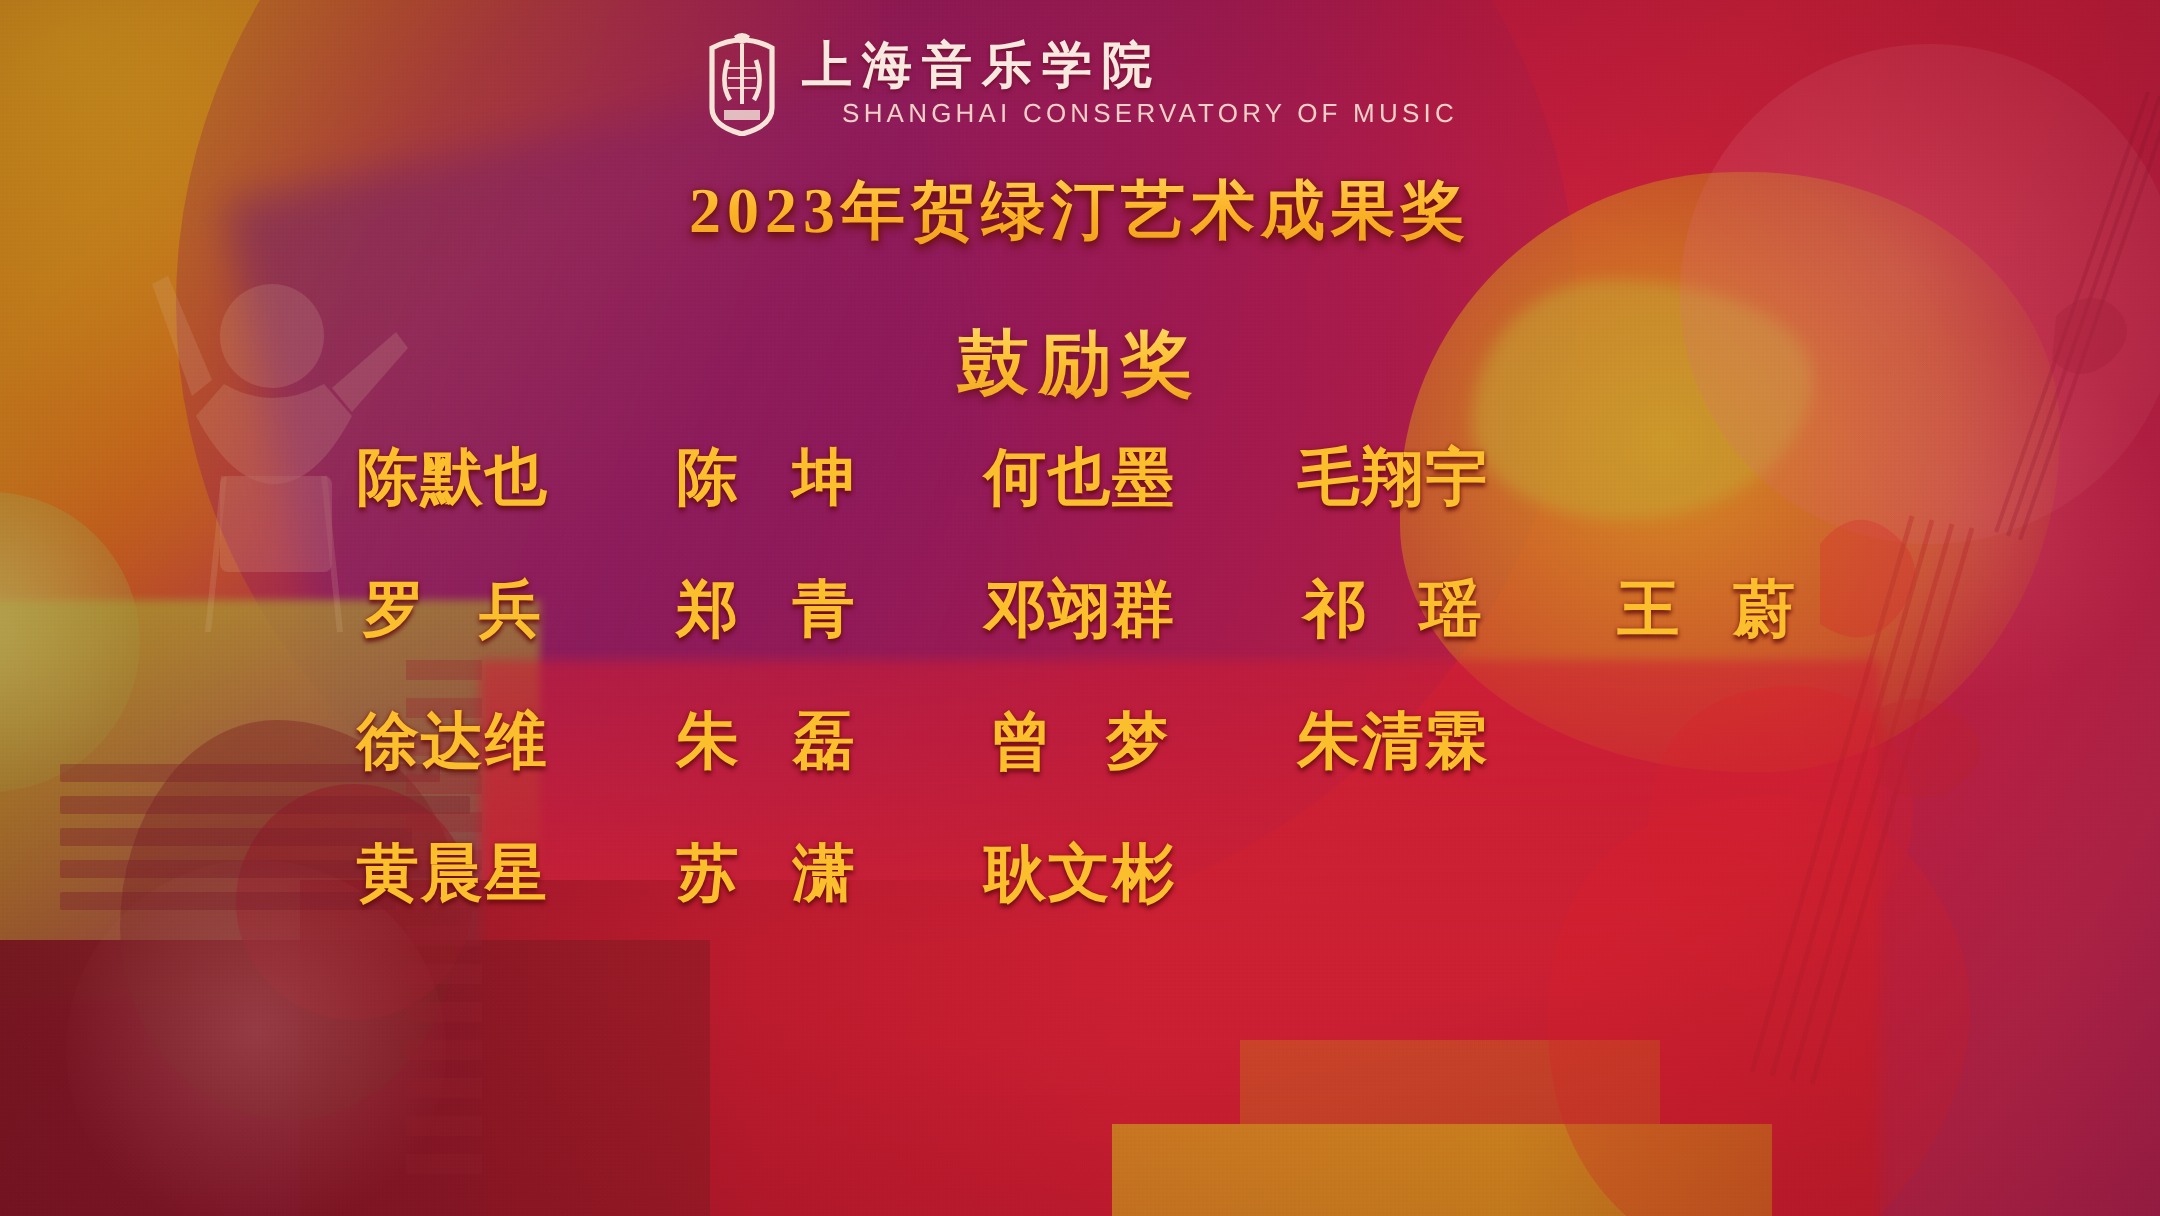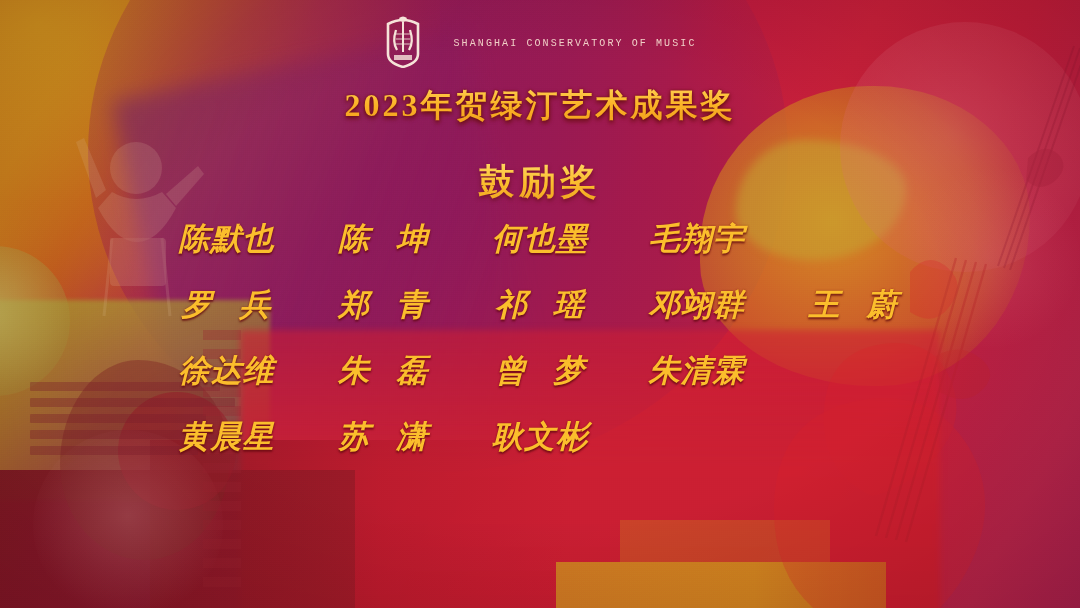--- a/index.html
+++ b/index.html
@@ -153,22 +153,22 @@
   .logo-mark{width:40px;height:52px;flex:0 0 auto;}
   .logo-text{display:flex;flex-direction:column;align-items:flex-start;line-height:1;}
   .logo-cn{
     font-size:25px;color:#F7E9E0;letter-spacing:5px;
     font-family:"Liberation Serif","DejaVu Serif",serif;
     font-weight:700;
     text-shadow:0 1px 2px rgba(90,0,10,.55);
     white-space:nowrap;
   }
   .logo-en{
-    font-size:10px;color:#F0CFC6;letter-spacing:2.1px;margin-top:4px;
-    font-family:Liberation Mono, monospace;
+    font-size:13px;color:#F0CFC6;letter-spacing:2.1px;margin-top:4px;
+    font-family:Liberation Sans, sans-serif;
     white-space:nowrap;
     padding-left:20px;
   }
 
   
   .title{
     position:absolute;left:0;right:0;top:84px;text-align:center;
     font-size:32px;font-weight:700;letter-spacing:3px;
     font-family:"Liberation Serif","DejaVu Serif",serif;
     color:#FBB82A;
@@ -186,21 +186,21 @@
     font-family:Liberation Serif, serif;
     background:linear-gradient(180deg,#FFDC6A 0%,#FBBE2F 50%,#EE9E1C 100%);
     -webkit-background-clip:text;background-clip:text;
     -webkit-text-fill-color:transparent;
     filter:drop-shadow(0 2px 2px rgba(96,10,16,.7));
     white-space:nowrap;
   }
 
   
   .names{
-    position:absolute;left:148px;top:212px;width:784px;font-style:italic;
+    position:absolute;left:148px;top:212px;width:784px;
   }
   .name-row{
     display:grid;
     grid-template-columns:repeat(5,1fr);
     column-gap:0px;
     margin-bottom:12px;
     height:54px;
     align-items:center;
   }
   .name{
@@ -319,40 +319,41 @@
         <svg viewBox="0 0 40 52" width="40" height="52">
           <path d="M5 8 q15 -8 30 0 v30 q0 9 -15 13 q-15 -4 -15 -13z" fill="none" stroke="#F6E4D9" stroke-width="2.6"></path>
           <path d="M13 14 q-4 12 1 20 M27 14 q4 12 -1 20" fill="none" stroke="#F6E4D9" stroke-width="2.3"></path>
           <path d="M20 6 v30" stroke="#F6E4D9" stroke-width="2"></path>
           <path d="M13 18 h14 M13 23 h14 M13 28 h14" stroke="#F6E4D9" stroke-width="1.1" opacity=".85"></path>
           <rect x="11" y="39" width="18" height="5" fill="#F6E4D9" opacity=".8"></rect>
           <path d="M16 2 q4 -3 8 0 q-2 4 -4 4 q-2 0 -4 -4z" fill="#F6E4D9"></path>
         </svg>
       </span>
       <span class="logo-text">
+        <span class="logo-cn">上海音乐学院</span>
         <span class="logo-en">SHANGHAI CONSERVATORY OF MUSIC</span>
       </span>
     </div>
 
     <div class="title">2023年贺绿汀艺术成果奖</div>
 
     <div class="subtitle">鼓励奖</div>
 
     <div class="names">
         <div class="name-row">
           <div class="name">陈默也</div>
           <div class="name spaced">陈<span class="gap"></span>坤</div>
           <div class="name">何也墨</div>
           <div class="name">毛翔宇</div>
         </div>
         <div class="name-row">
           <div class="name spaced">罗<span class="gap"></span>兵</div>
           <div class="name spaced">郑<span class="gap"></span>青</div>
+          <div class="name">邓翊群</div>
           <div class="name spaced">祁<span class="gap"></span>瑶</div>
-          <div class="name">邓翊群</div>
           <div class="name spaced">王<span class="gap"></span>蔚</div>
         </div>
         <div class="name-row">
           <div class="name">徐达维</div>
           <div class="name spaced">朱<span class="gap"></span>磊</div>
           <div class="name spaced">曾<span class="gap"></span>梦</div>
           <div class="name">朱清霖</div>
         </div>
         <div class="name-row">
           <div class="name">黄晨星</div>

